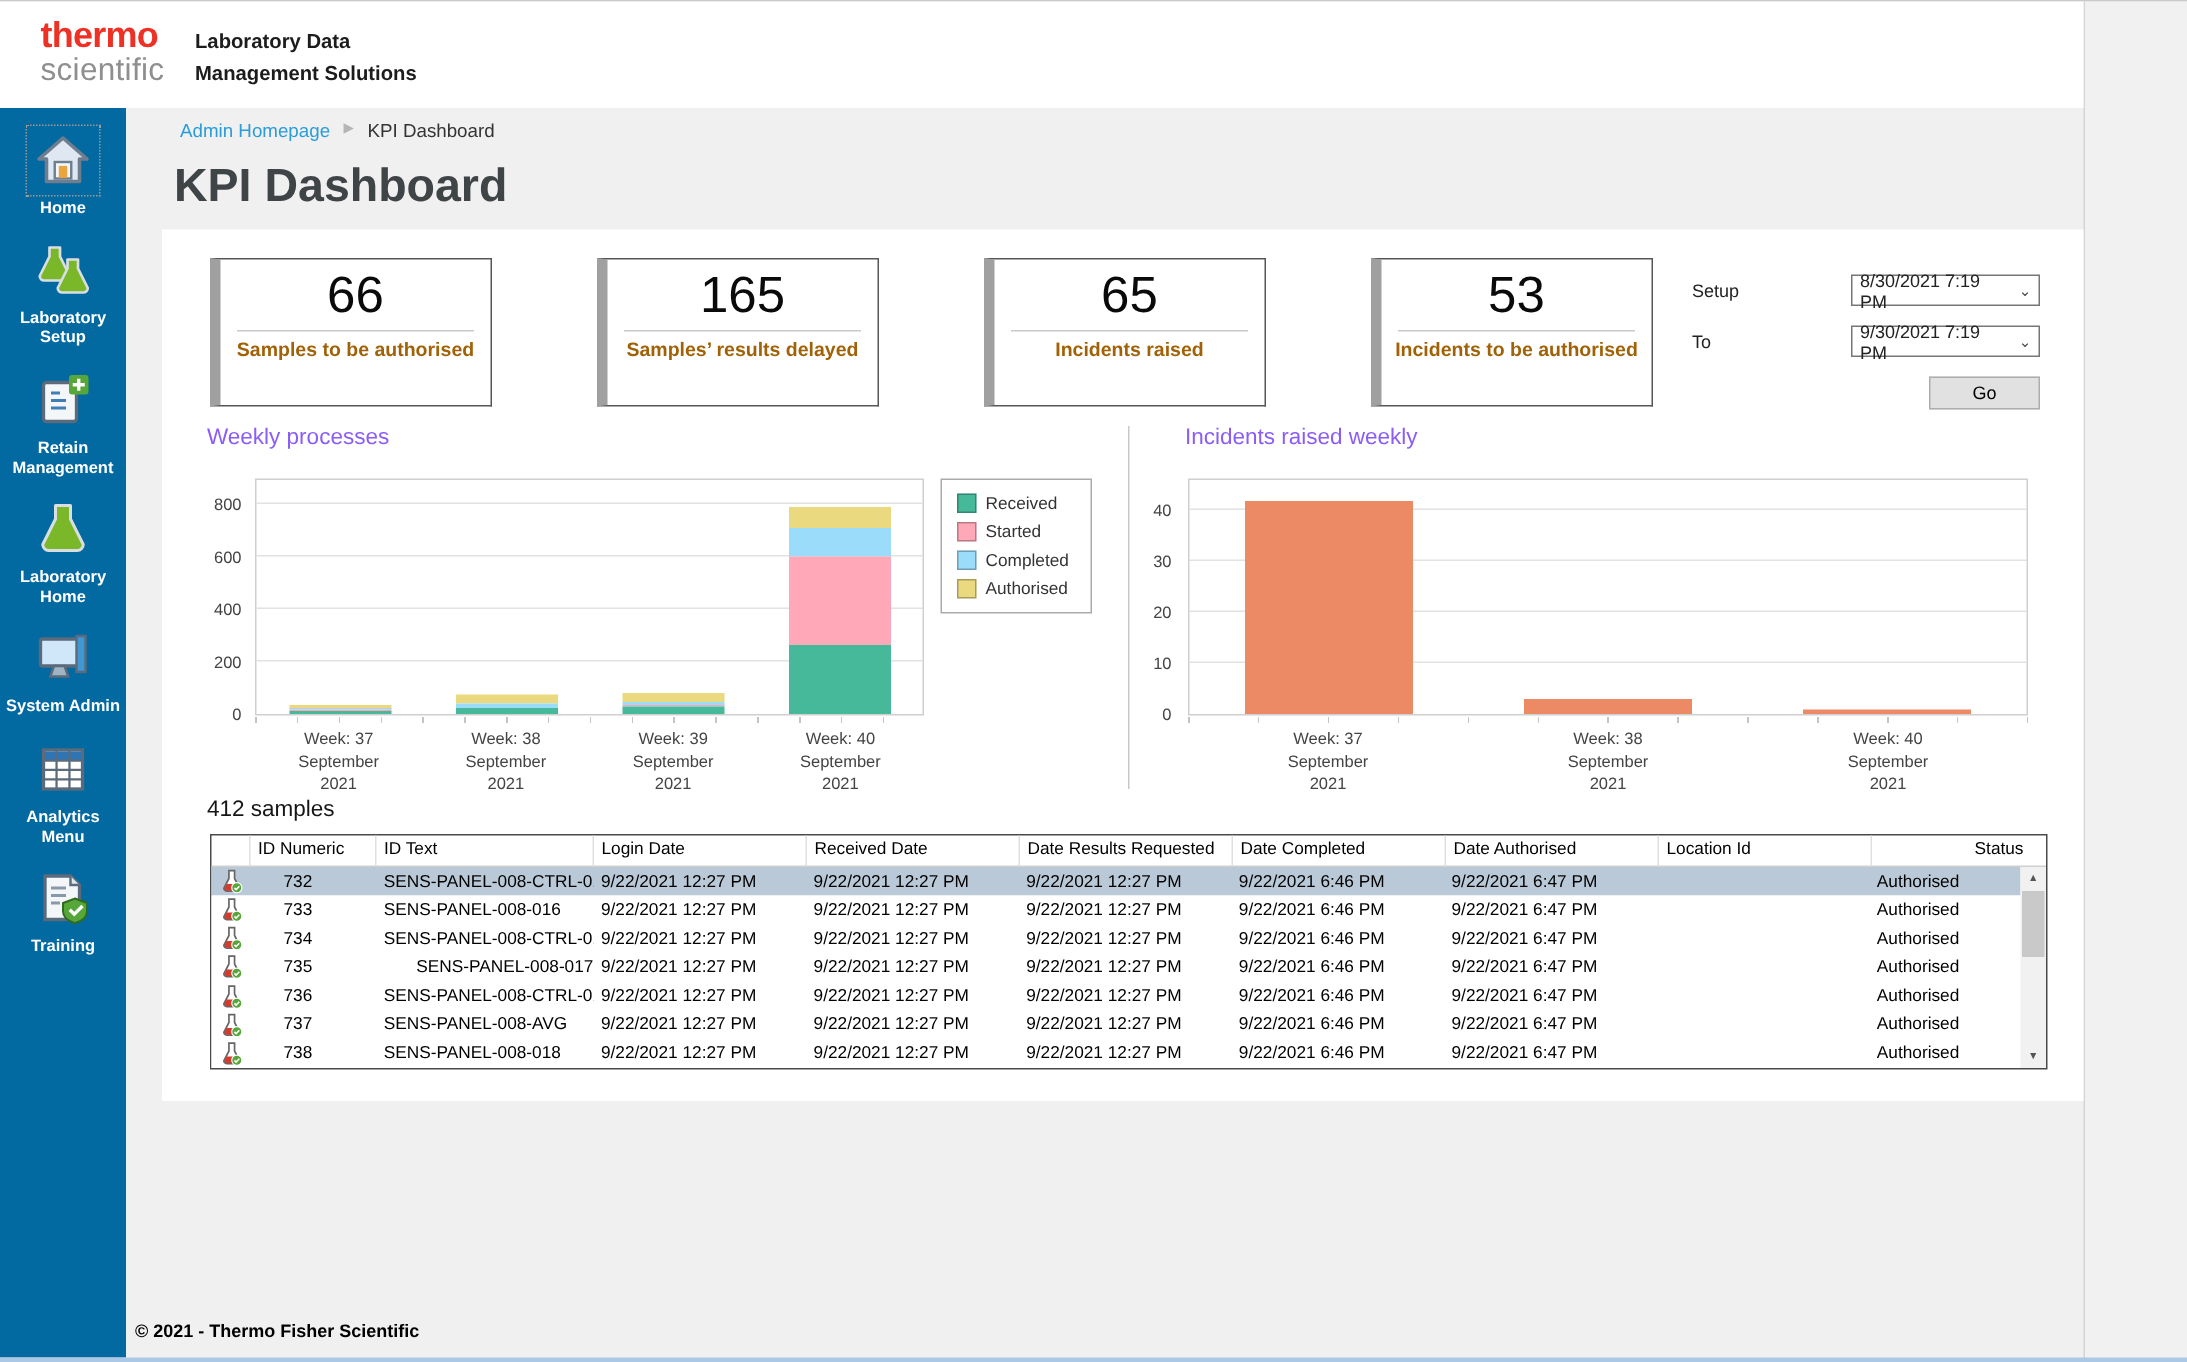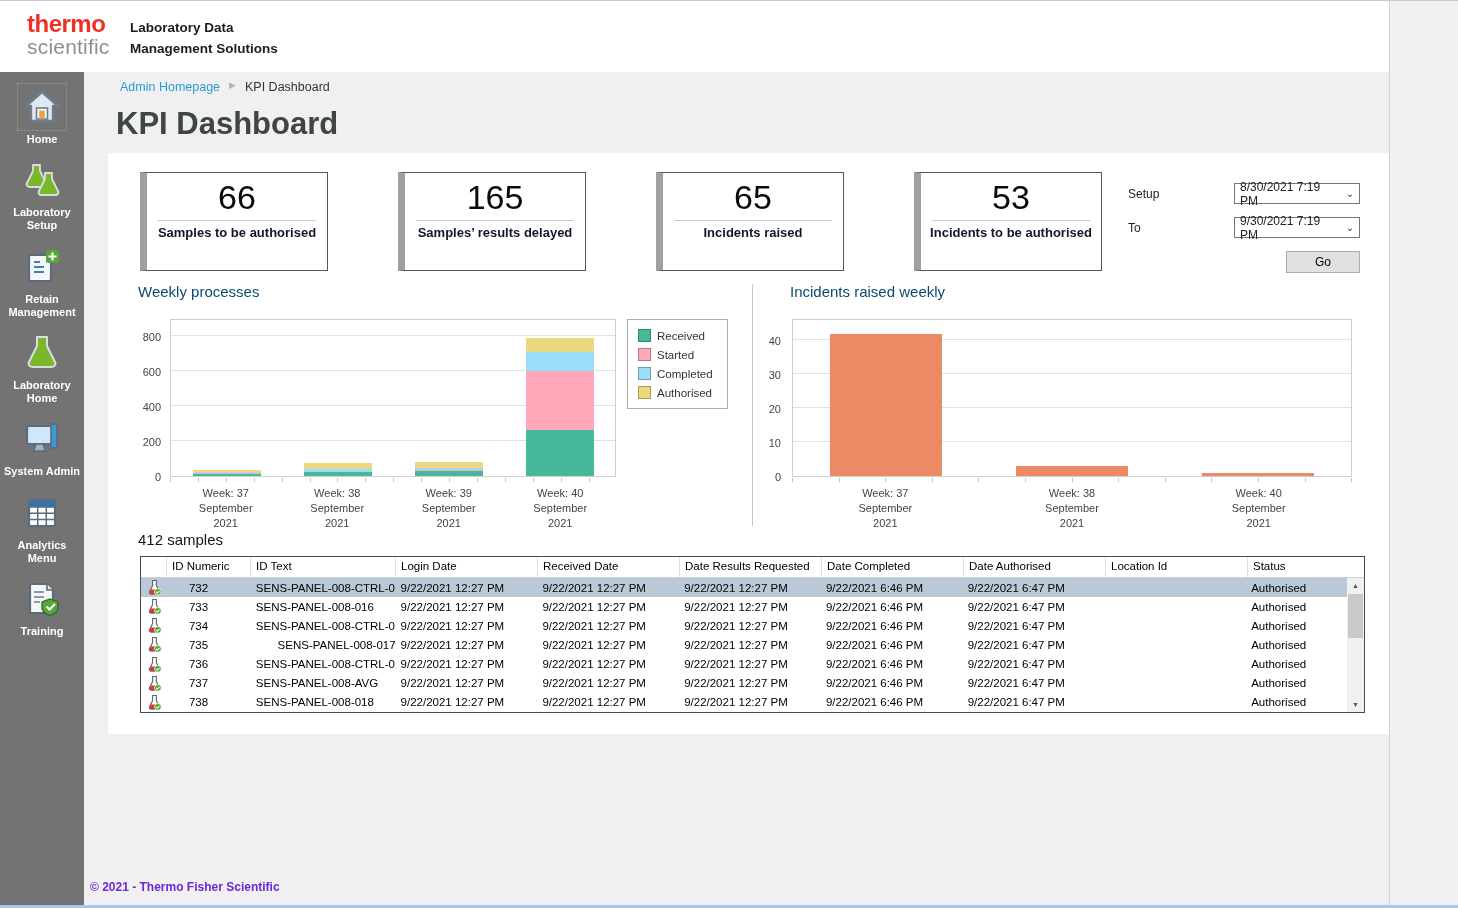--- a/index.html
+++ b/index.html
@@ -12,54 +12,54 @@
   .logo { position:absolute; left:27px; top:11px; line-height:1.02; }
   .logo .brand-top { display:block; font-size:24px; font-weight:bold; color:var(--brand-red); letter-spacing:-0.5px; }
   .logo .brand-bottom { display:block; font-size:21px; color:#8f8f8f; letter-spacing:0.2px; }
   .app-title { position:absolute; left:130px; top:17px; font-size:13.5px; font-weight:bold; color:#1c1c1c; line-height:1.55; }
 
   
   .right-gutter { position:absolute; left:1389px; top:0; width:69px; height:100%; background:#f1f1f1; border-left:1px solid #d4d4d4; }
   .bottom-edge { position:absolute; left:0; bottom:0; width:100%; height:3px; background:#abc8e6; }
 
   
-  .sidebar { position:absolute; left:0; top:71px; width:84px; height:833px; background:#737373; padding-top:13px; }
+  .sidebar { position:absolute; left:0; top:71px; width:84px; height:833px; background:#0369a1; padding-top:13px; }
   .side-item { margin-bottom:12px; cursor:pointer; }
   .side-icon { width:46px; height:44px; margin:0 auto; display:flex; align-items:center; justify-content:center; }
   .side-item.active .side-icon { outline:1px dotted #9a9a9a; outline-offset:1px; }
   .side-label { margin-top:4px; text-align:center; color:#fff; font-weight:bold; font-size:11px; line-height:1.2; padding:0 2px; }
 
   
   .breadcrumb { position:absolute; left:120px; top:79px; font-size:12.5px; display:flex; align-items:flex-start; gap:9px; }
   .breadcrumb .crumb-link { color:var(--link-blue); cursor:pointer; }
   .breadcrumb .crumb-sep { color:#b5b5b5; font-size:9px; }
   .breadcrumb .crumb-current { color:#333; }
   .page-title { position:absolute; left:116px; top:105px; font-size:31px; color:#3f4447; }
 
   
   .panel { position:absolute; left:108px; top:152px; width:1281px; height:581px; background:#fff; }
 
   
   .kpi-row { position:absolute; left:32px; top:19px; display:flex; gap:70px; }
   .kpi-card { width:188px; height:99px; background:#fff; border:1px solid #565656; border-left:7px solid #a0a0a0; text-align:center; }
   .kpi-value { font-size:34px; color:#0a0a0a; margin-top:5px; }
   .kpi-divider { width:158px; margin:3px auto 4px; border-top:1px solid #c9c9c9; }
-  .kpi-label { font-size:13px; font-weight:bold; line-height:1.25; color:#0f172a; }
+  .kpi-label { font-size:13px; font-weight:bold; line-height:1.25; color:#a16207; }
 
   
   .date-filter { position:absolute; right:29px; top:30px; width:232px; font-size:12px; color:#222; }
   .df-row { display:flex; align-items:center; margin-bottom:13px; }
   .df-label { width:70px; }
   .combo { margin-left:auto; width:126px; height:21px; border:1px solid #767676; background:#fff; display:flex; align-items:center; padding-left:5px; cursor:pointer; }
   .combo .combo-value { flex:1; font-size:12px; }
   .combo .combo-chevron { width:18px; color:#444; font-size:10px; text-align:center; }
   .go-button { display:block; margin-left:auto; margin-top:10px; width:74px; height:22px; background:#e1e1e1; border:1px solid #adadad; font-size:12px; font-family:inherit; cursor:pointer; }
 
   
-  .chart-title { position:absolute; font-size:15px; color:#0c4a6e; }
+  .chart-title { position:absolute; font-size:15px; color:#8b5cf6; }
   .plot { position:absolute; background:#fff; border:1px solid #cfcfcf; display:flex; align-items:flex-end; }
   .gridline { position:absolute; left:0; width:100%; height:1px; background:#e2e2e2; }
   .bar-slot { flex:1; height:100%; display:flex; align-items:flex-end; justify-content:center; position:relative; z-index:1; }
   .bar-stack { display:flex; flex-direction:column-reverse; }
   .ylabels { position:absolute; }
   .ytick { position:absolute; right:5px; font-size:11px; color:#444;padding-left:37px; }
   .xlabels { position:absolute; display:flex; }
   .xlabel { flex:1; text-align:center; font-size:11px; color:#444; line-height:1.35; padding-top:6px; }
   .xticks { position:absolute; height:4px; }
   .chart-divider { position:absolute; left:644px; top:131px; width:1px; height:242px; background:#c8c8c8; }
@@ -78,21 +78,21 @@
   .tr { flex:1; display:flex; align-items:center; background:#fff; cursor:pointer; }
   .tr.selected { background:var(--row-selected); }
   .td { font-size:11.5px; color:#000; padding-left:5px; overflow:hidden; white-space:nowrap; }
   .td.cell-icon { padding-left:6px; display:flex; align-items:center; }
   .td.cell-id_numeric { padding-left:22px; }
   .vscroll { position:absolute; right:0; top:21px; bottom:0; width:17px; background:#f1f1f1; }
   .vs-arrow { height:15px; text-align:center; font-size:7px; color:#555; line-height:15px; cursor:pointer; }
   .vs-arrow.down { position:absolute; bottom:0; width:100%; }
   .vs-thumb { position:absolute; top:16px; left:1px; width:15px; height:44px; background:#c9c9c9; cursor:pointer; }
 
-  .footer { position:absolute; left:90px; top:879px; font-size:12px; font-weight:bold; color:#6d28d9; }
+  .footer { position:absolute; left:90px; top:879px; font-size:12px; font-weight:bold; color:#000000; }
 </style>
 </head>
 <body>
 
 <div class="screen">
 
   <div class="right-gutter"></div>
 
   <header class="topbar">
     <div class="logo">
@@ -384,21 +384,21 @@
       <div class="thead" id="tbl-head">
           <div class="th" style="width: 26px;"></div>
           <div class="th" style="width: 84px;">ID Numeric</div>
           <div class="th" style="width: 145px;">ID Text</div>
           <div class="th" style="width: 142px;">Login Date</div>
           <div class="th" style="width: 142px;">Received Date</div>
           <div class="th" style="width: 142px;">Date Results Requested</div>
           <div class="th" style="width: 142px;">Date Completed</div>
           <div class="th" style="width: 142px;">Date Authorised</div>
           <div class="th" style="width: 142px;">Location Id</div>
-          <div class="th" style="width: 101px;">Status</div>
+          <div class="th" style="width: 101px; text-align: right;">Status</div>
         </div>
       <div class="tbody" id="tbl-body">
           <div class="tr selected">
             <div class="td cell-icon" style="width: 26px;">
   <svg width="15" height="17" viewBox="0 0 16 18">
     <path d="M6 1.5 h4 v5.5 l3.6 7 a2 2 0 0 1 -2 2 H4.4 a2 2 0 0 1 -2 -2 L6 7 z" fill="#fff" stroke="#666" stroke-width="1.2"></path>
     <path d="M4.4 11 h7.2 l1.7 3.2 a2 2 0 0 1 -2 1.6 H4.7 a2 2 0 0 1 -2 -1.6 z" fill="#d23b2e"></path>
     <circle cx="11.6" cy="13.6" r="3.6" fill="#57a639" stroke="#fff" stroke-width="0.8"></circle>
     <path d="M9.9 13.7 l1.2 1.2 L13.4 12.5" stroke="#fff" stroke-width="1.1" fill="none"></path>
   </svg>

